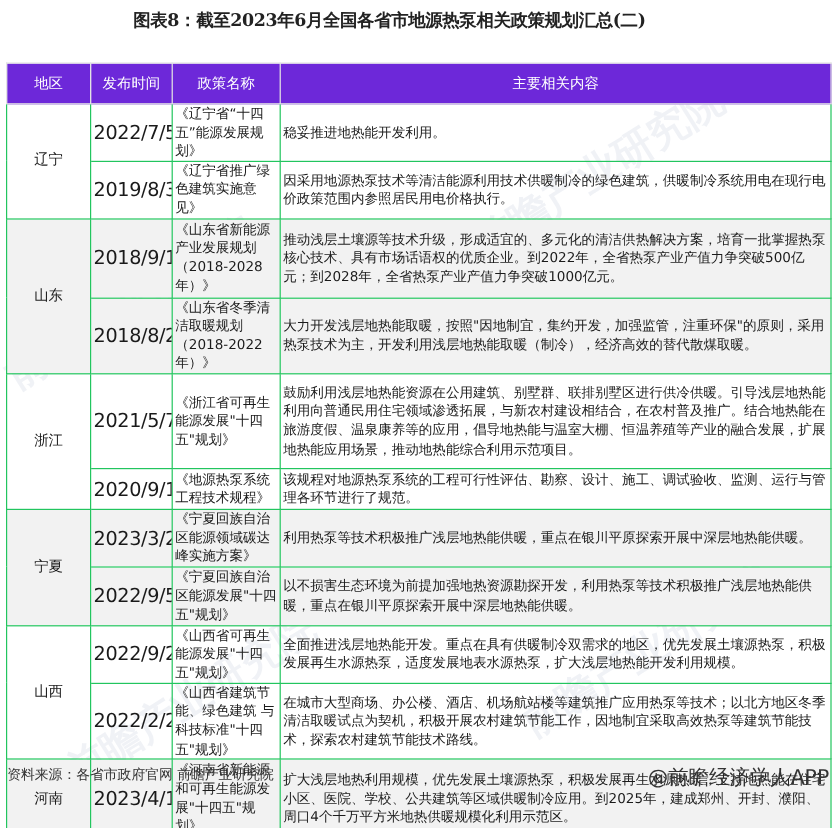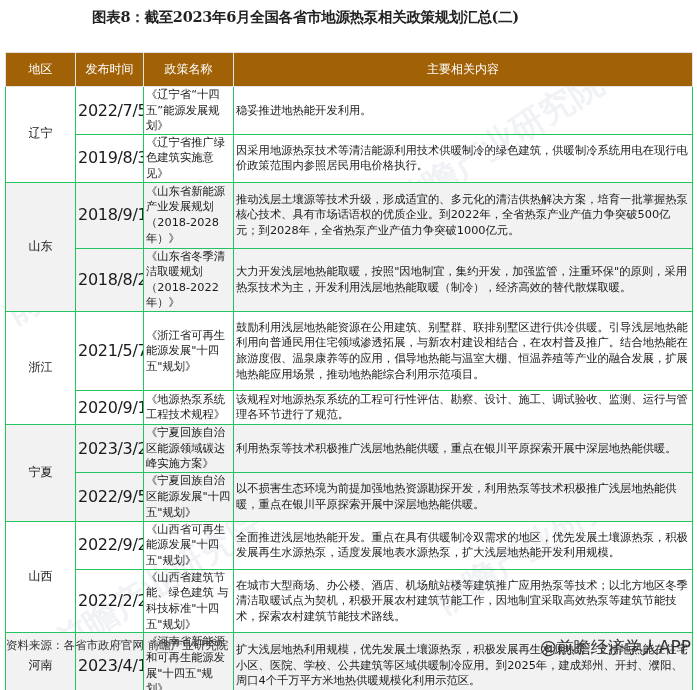--- a/index.html
+++ b/index.html
@@ -4,29 +4,29 @@
 <style>
   html, body { margin: 0; padding: 0; background: #ffffff; }
   body {
     width: 697px; height: 690px; position: relative; overflow: hidden;
     font-family: "DejaVu Sans", "Liberation Sans", sans-serif;
     color: #1a1a1a;
   }
   .title {
     position: absolute; left: 0; top: 8px; width: 611px; text-align: center;
     font-family: "DejaVu Serif", "Liberation Serif", serif;
-    font-weight: bold; font-size: 14.5px; color: #222; letter-spacing: -0.3px;
+    font-weight: bold; font-size: 14.5px; color: #222; letter-spacing: -0.3px; padding-left: 19px;
   }
   table.policy {
     position: absolute; left: 5px; top: 52px; width: 687px;
     border-collapse: collapse; table-layout: fixed;
     font-size: 11.3px; line-height: 15.6px;
   }
   table.policy th {
-    background: #a16207; color: #ffffff; font-weight: normal;
+    background: #6d28d9; color: #ffffff; font-weight: normal;
     height: 31px; font-size: 12px; text-align: center;
     border: 1px solid #e3e3e3;
   }
   table.policy td {
     border: 1px solid #22c55e; padding: 0 2px; vertical-align: middle;
     overflow: hidden;
   }
   td.region, td.date { text-align: center; }
   td.date { font-size: 16px; padding: 0 1px; letter-spacing: -0.3px; }
   td.region { font-size: 12px; }

